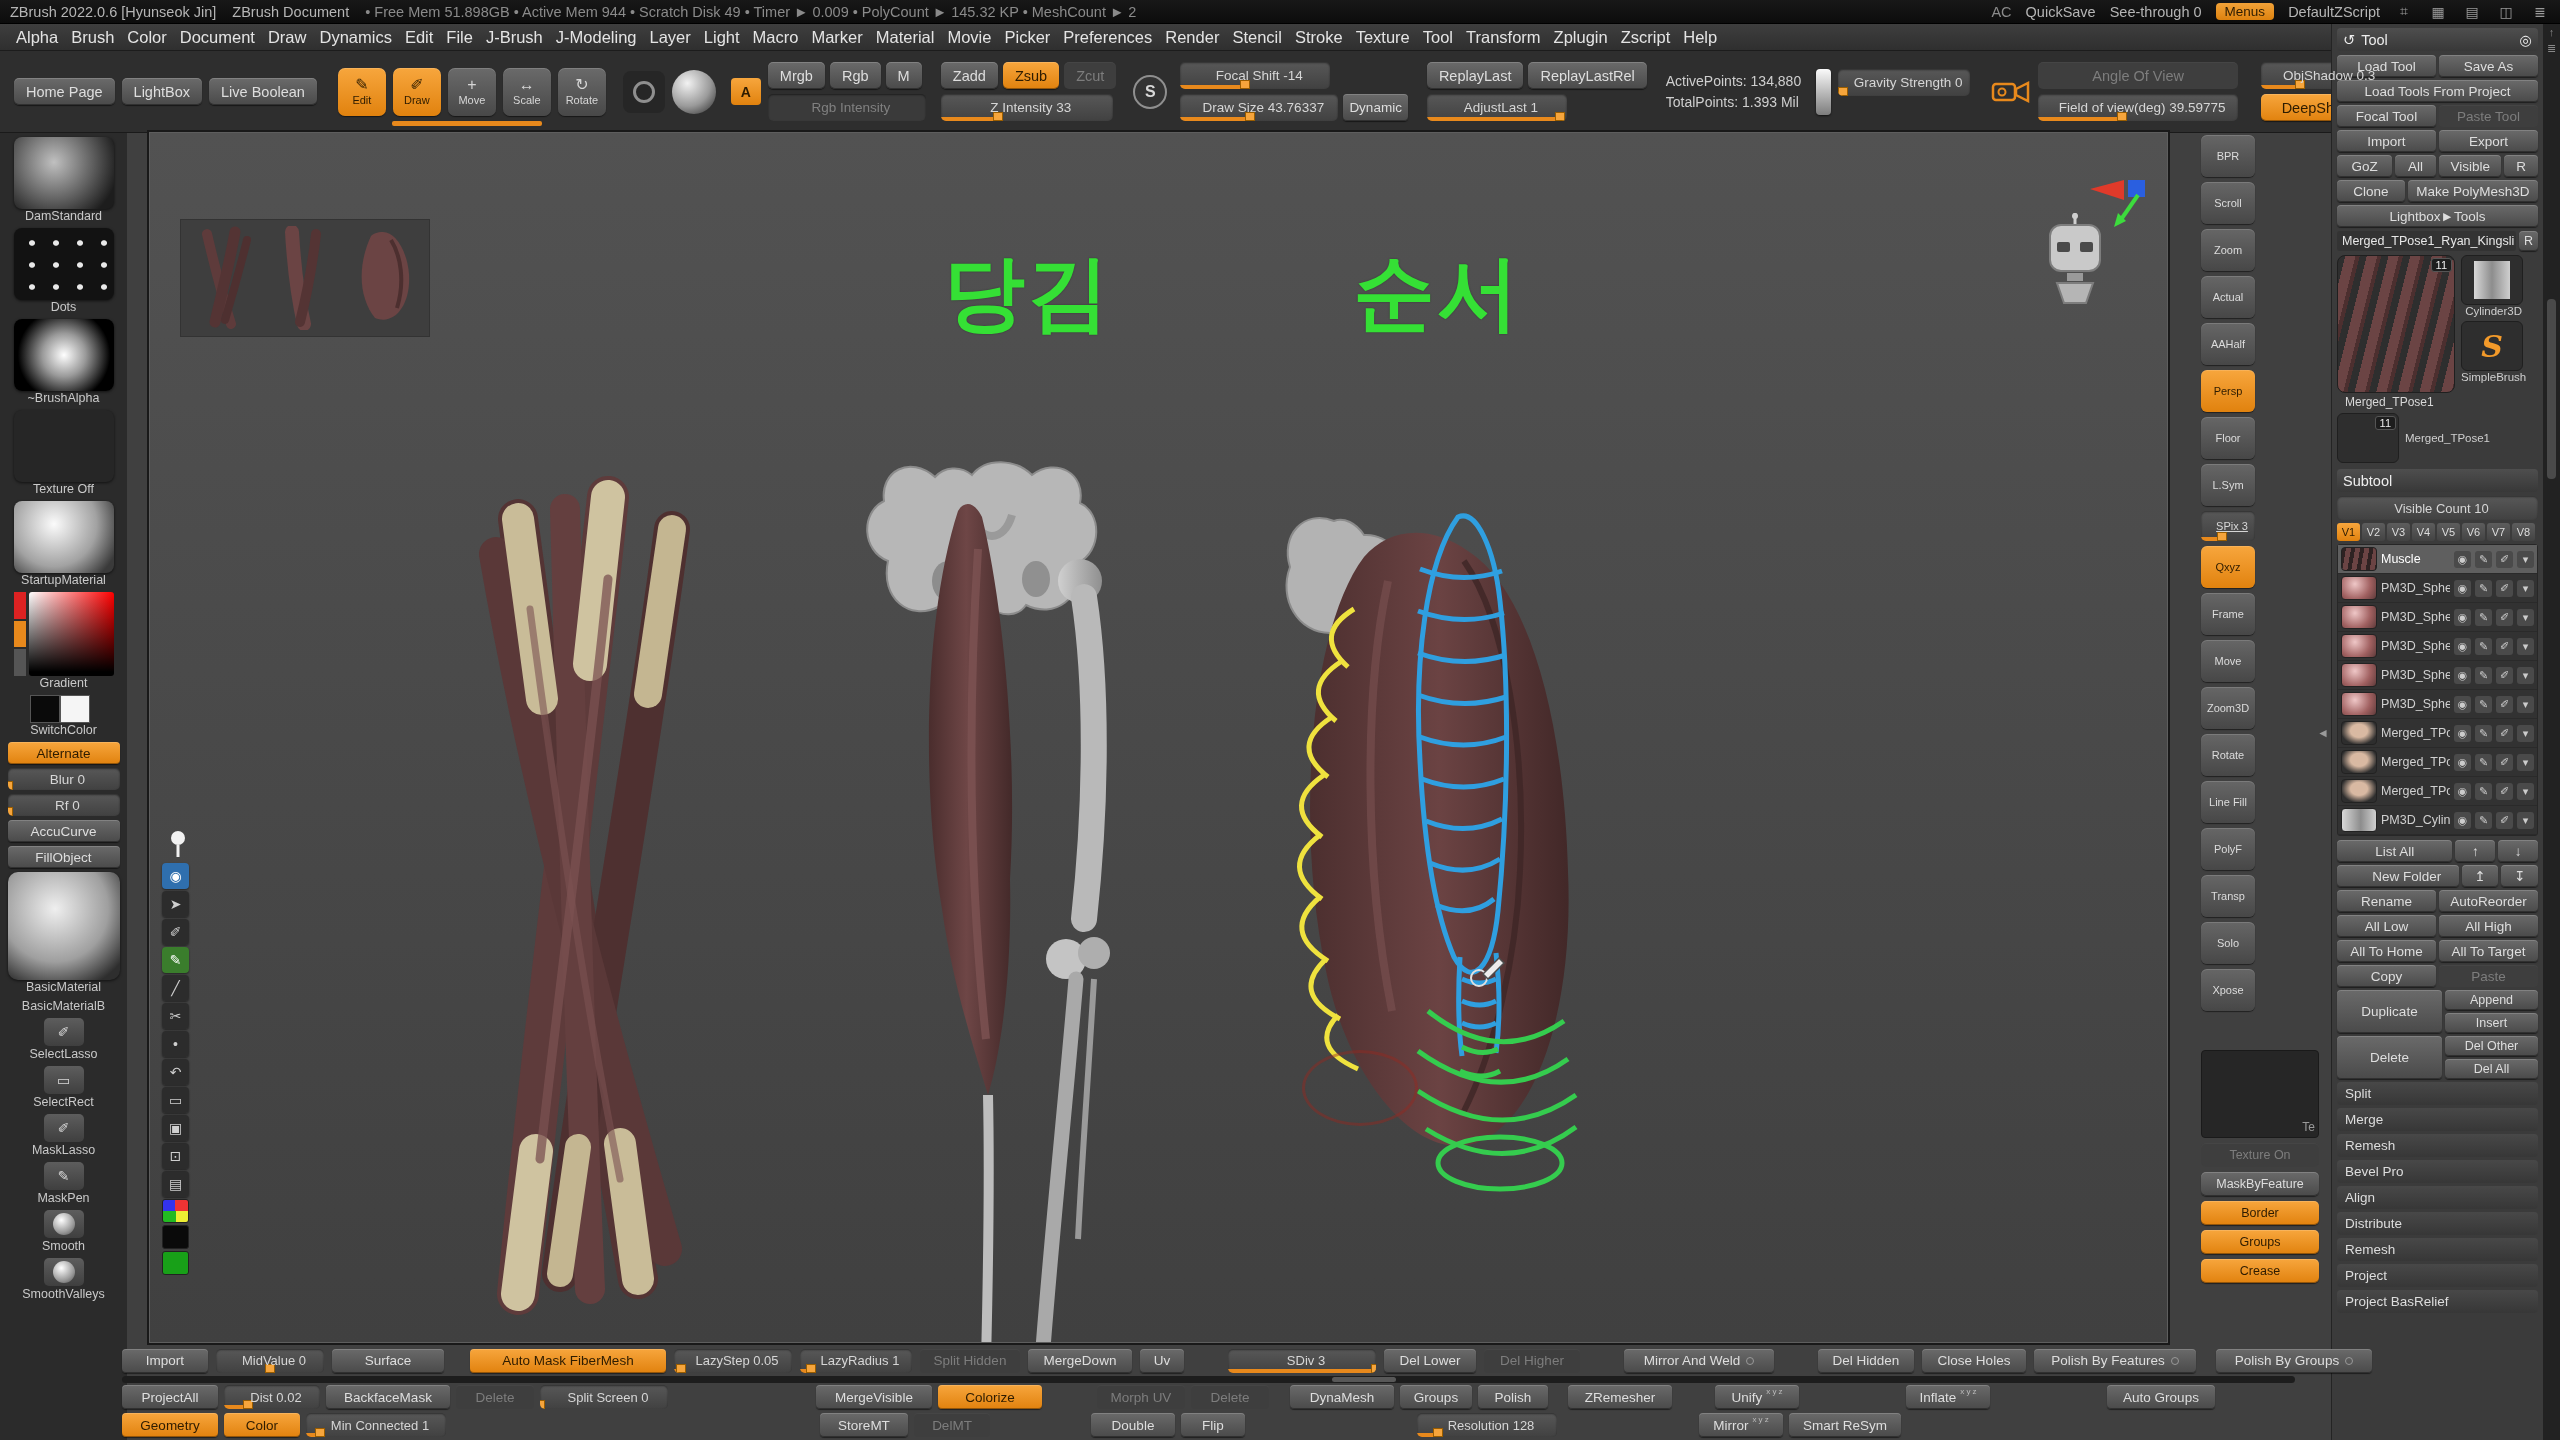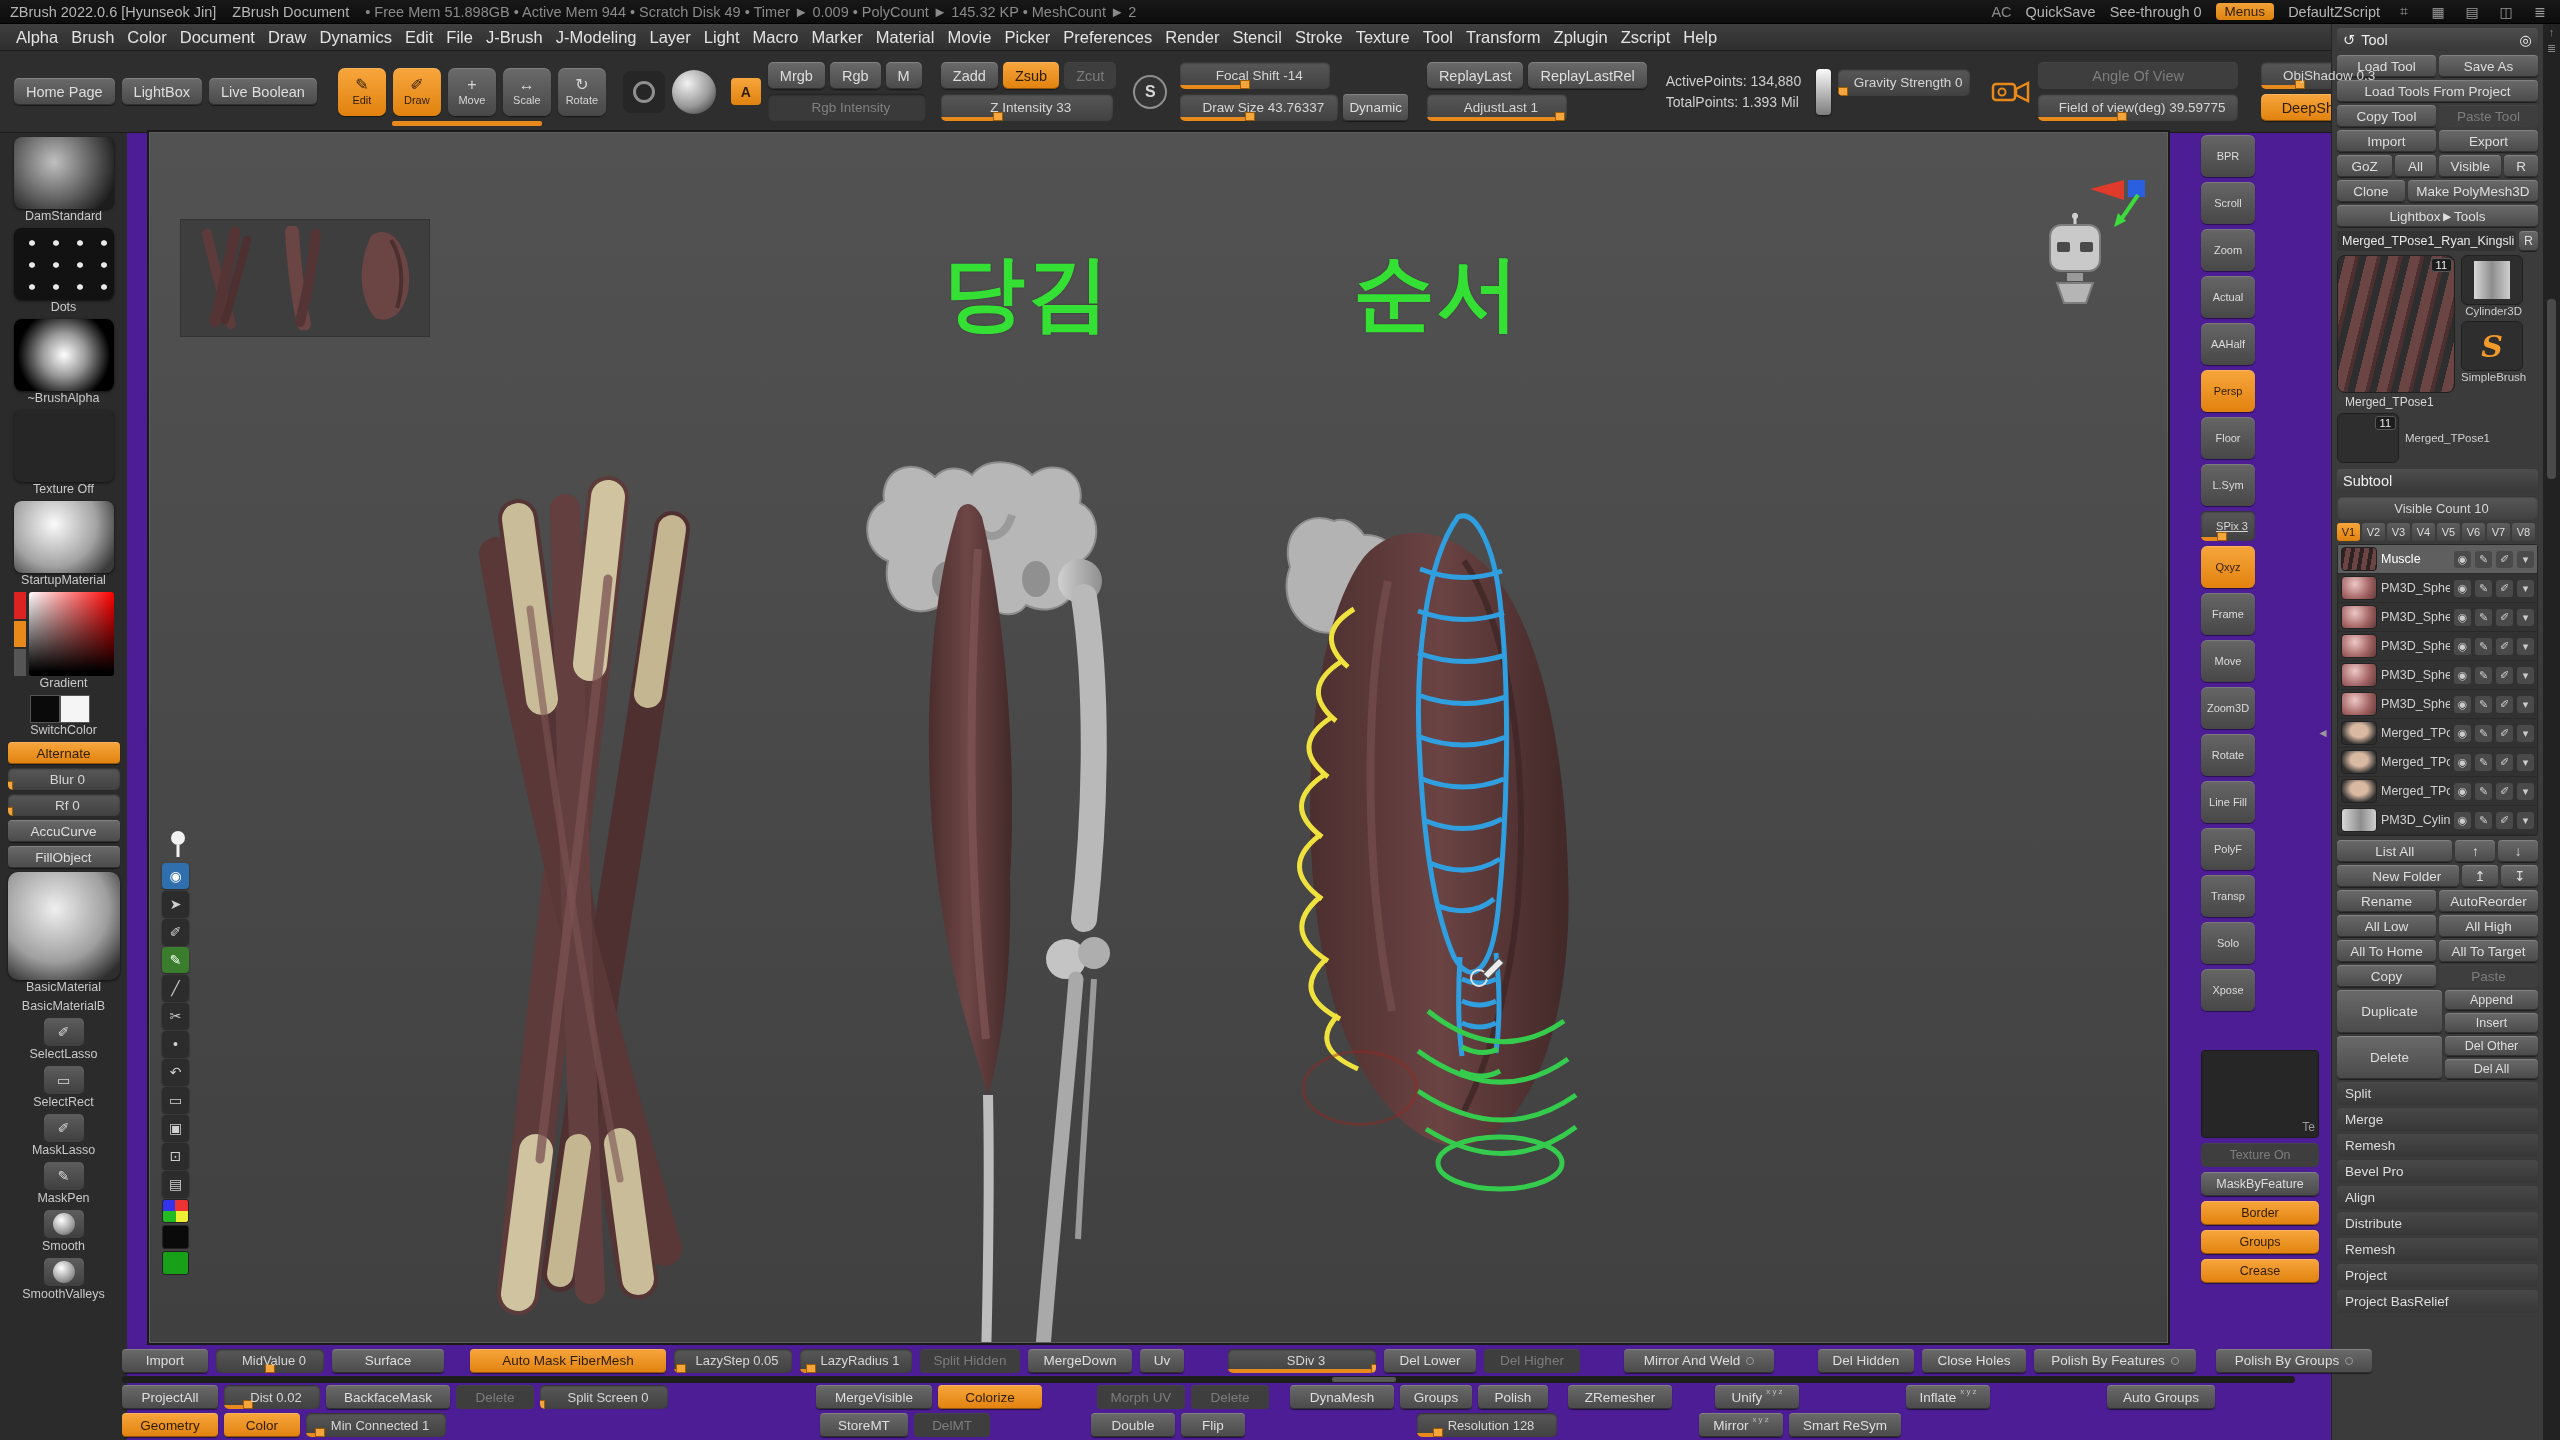--- a/index.html
+++ b/index.html
@@ -1,18 +1,18 @@
 <!DOCTYPE html>
 <html><head>
 <meta charset="utf-8">
 <style>
   * { margin:0; padding:0; box-sizing:border-box; user-select:none; }
   html,body { width:2560px; height:1440px; overflow:hidden; background:#232323;
     font-family:"Liberation Sans","DejaVu Sans",sans-serif; color:#d6d6d6; cursor:default; }
-  #root { position:relative; width:2560px; height:1440px; background:#4c1d95; }
+  #root { position:relative; width:2560px; height:1440px; background:#404040; }
 
   
   #titlebar { position:absolute; left:0; top:0; width:2560px; height:24px;
     background:linear-gradient(#181818,#0c0c0c); border-bottom:1px solid #000;
     display:flex; align-items:center; gap:16px; padding:0 10px; font-size:14.5px; color:#b5b5b5; }
   #titlebar .dim { color:#8a8a8a; }
   #titlebar .right { margin-left:auto; display:flex; align-items:center; gap:14px; }
   .tb-pill { background:linear-gradient(#f2a238,#dd820f); color:#2d1c00; padding:1px 9px;
     border-radius:4px; font-size:13.5px; }
   .tb-ico { display:inline-block; width:20px; text-align:center; color:#9a9a9a; font-size:14px; }
@@ -661,21 +661,21 @@
 
     <div id="tool-rows">
         <div class="trow">
           <div class="zbtn sm" style="flex: 1 1 0px;">Load Tool</div>
           <div class="zbtn sm" style="flex: 1 1 0px;">Save As</div>
         </div>
         <div class="trow">
           <div class="zbtn sm" style="flex: 1 1 0px;">Load Tools From Project</div>
         </div>
         <div class="trow">
-          <div class="zbtn sm" style="flex: 1 1 0px;">Copy Tool</div>
+          <div class="zbtn sm" style="flex: 1 1 0px;">Focal Tool</div>
           <div class="zbtn sm disabled" style="flex: 1 1 0px;">Paste Tool</div>
         </div>
         <div class="trow">
           <div class="zbtn sm" style="flex: 1 1 0px;">Import</div>
           <div class="zbtn sm" style="flex: 1 1 0px;">Export</div>
         </div>
         <div class="trow">
           <div class="zbtn sm" style="flex: 1.2 1 0px;">GoZ</div>
           <div class="zbtn sm" style="flex: 0.8 1 0px;">All</div>
           <div class="zbtn sm" style="flex: 1.4 1 0px;">Visible</div>

